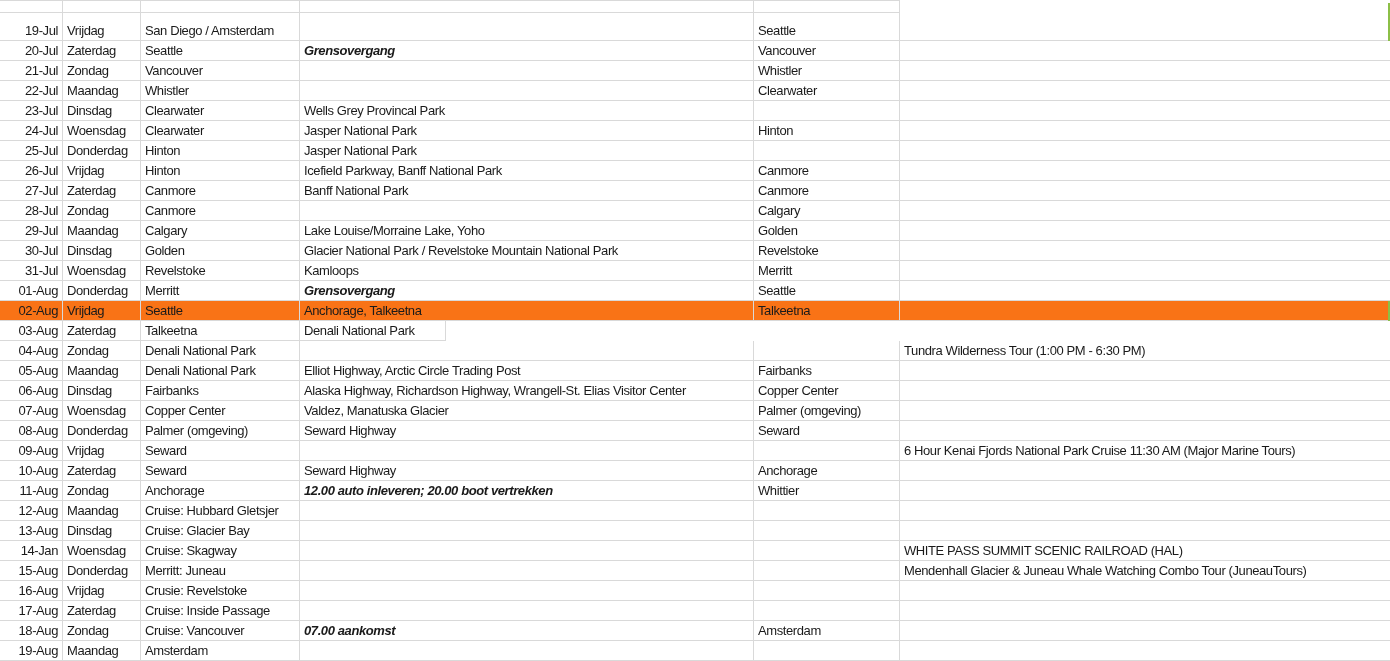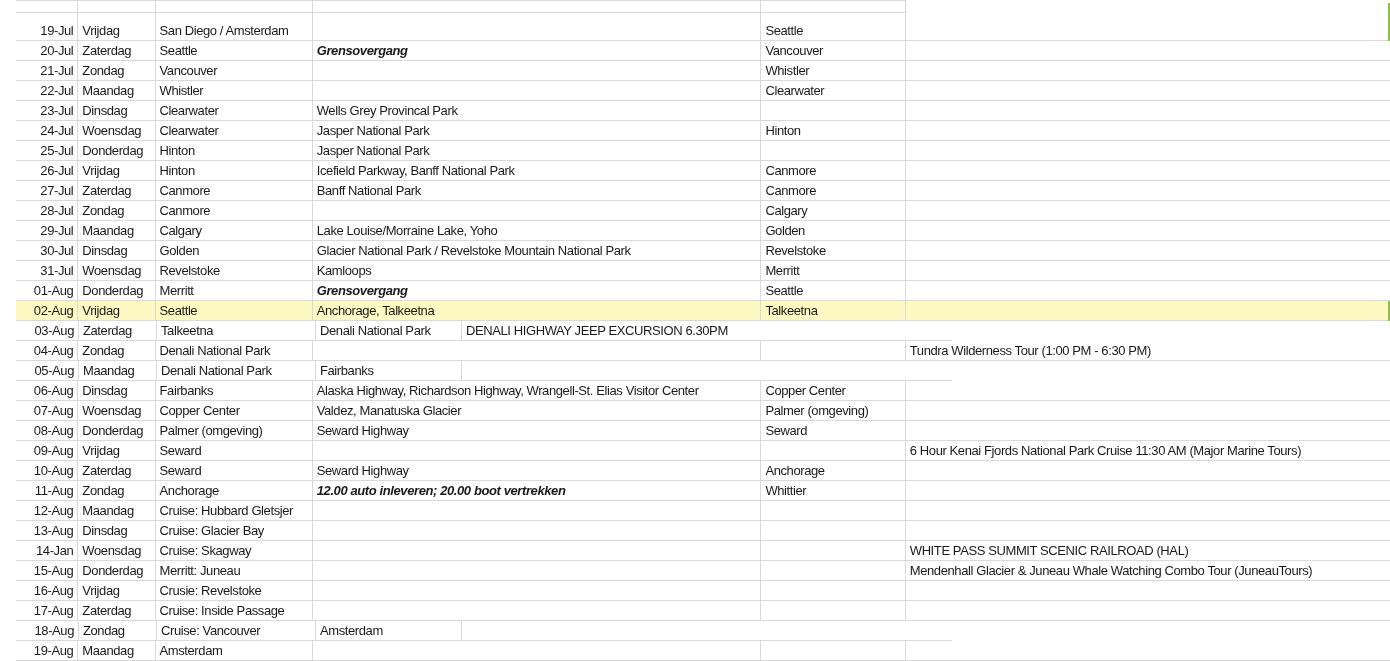--- a/index.html
+++ b/index.html
@@ -2,21 +2,21 @@
 <html><head>
 <meta charset="utf-8">
 <style>
   html,body{margin:0;padding:0;}
   body{
     width:1390px;height:661px;background:#ffffff;overflow:hidden;position:relative;
     font-family:"Liberation Sans","DejaVu Sans",sans-serif;
     font-size:13px;color:#1a1a1a;letter-spacing:-0.4px;
   }
   .grid{position:absolute;top:0;left:0;width:1390px;}
-  .row{display:flex;height:20px;margin-left:16px;}
+  .row{display:flex;height:20px;}
   .row-stub{height:13px;}
   .row-first{height:28px;}
   .cell{
     box-sizing:border-box;height:100%;
     border-right:1px solid #d9d9d9;border-bottom:1px solid #d9d9d9;
     display:flex;align-items:flex-end;
     padding:0 4px 2px 4px;white-space:nowrap;overflow:visible;
   }
   .row-stub .cell{border-top:1px solid #d9d9d9;padding:0 4px 0 4px;}
   .col-a{width:63px;justify-content:flex-end;}
@@ -147,47 +147,47 @@
       <div class="cell col-f"></div>
     </div>
     <div class="row">
       <div class="cell col-a">01-Aug</div>
       <div class="cell col-b">Donderdag</div>
       <div class="cell col-c">Merritt</div>
       <div class="cell col-d italic">Grensovergang</div>
       <div class="cell col-e">Seattle</div>
       <div class="cell col-f"></div>
     </div>
-    <div class="row" style="background: #fef9c3;">
+    <div class="row" style="background: #f97316;">
       <div class="cell col-a">02-Aug</div>
       <div class="cell col-b">Vrijdag</div>
       <div class="cell col-c">Seattle</div>
       <div class="cell col-d">Anchorage, Talkeetna</div>
       <div class="cell col-e">Talkeetna</div>
       <div class="cell col-f"></div>
     </div>
     <div class="row">
       <div class="cell col-a">03-Aug</div>
       <div class="cell col-b">Zaterdag</div>
       <div class="cell col-c">Talkeetna</div>
       <div class="cell col-e">Denali National Park</div>
-      <div class="cell col-f">DENALI HIGHWAY JEEP EXCURSION 6.30PM</div>
     </div>
     <div class="row">
       <div class="cell col-a">04-Aug</div>
       <div class="cell col-b">Zondag</div>
       <div class="cell col-c">Denali National Park</div>
       <div class="cell col-d"></div>
       <div class="cell col-e"></div>
       <div class="cell col-f">Tundra Wilderness Tour (1:00 PM - 6:30 PM)</div>
     </div>
     <div class="row">
       <div class="cell col-a">05-Aug</div>
       <div class="cell col-b">Maandag</div>
       <div class="cell col-c">Denali National Park</div>
+      <div class="cell col-d">Elliot Highway, Arctic Circle Trading Post</div>
       <div class="cell col-e">Fairbanks</div>
       <div class="cell col-f"></div>
     </div>
     <div class="row">
       <div class="cell col-a">06-Aug</div>
       <div class="cell col-b">Dinsdag</div>
       <div class="cell col-c">Fairbanks</div>
       <div class="cell col-d">Alaska Highway, Richardson Highway, Wrangell-St. Elias Visitor Center</div>
       <div class="cell col-e">Copper Center</div>
       <div class="cell col-f"></div>
@@ -277,20 +277,21 @@
       <div class="cell col-b">Zaterdag</div>
       <div class="cell col-c">Cruise: Inside Passage</div>
       <div class="cell col-d"></div>
       <div class="cell col-e"></div>
       <div class="cell col-f"></div>
     </div>
     <div class="row">
       <div class="cell col-a">18-Aug</div>
       <div class="cell col-b">Zondag</div>
       <div class="cell col-c">Cruise: Vancouver</div>
+      <div class="cell col-d italic">07.00 aankomst</div>
       <div class="cell col-e">Amsterdam</div>
       <div class="cell col-f"></div>
     </div>
     <div class="row">
       <div class="cell col-a">19-Aug</div>
       <div class="cell col-b">Maandag</div>
       <div class="cell col-c">Amsterdam</div>
       <div class="cell col-d"></div>
       <div class="cell col-e"></div>
       <div class="cell col-f"></div>

